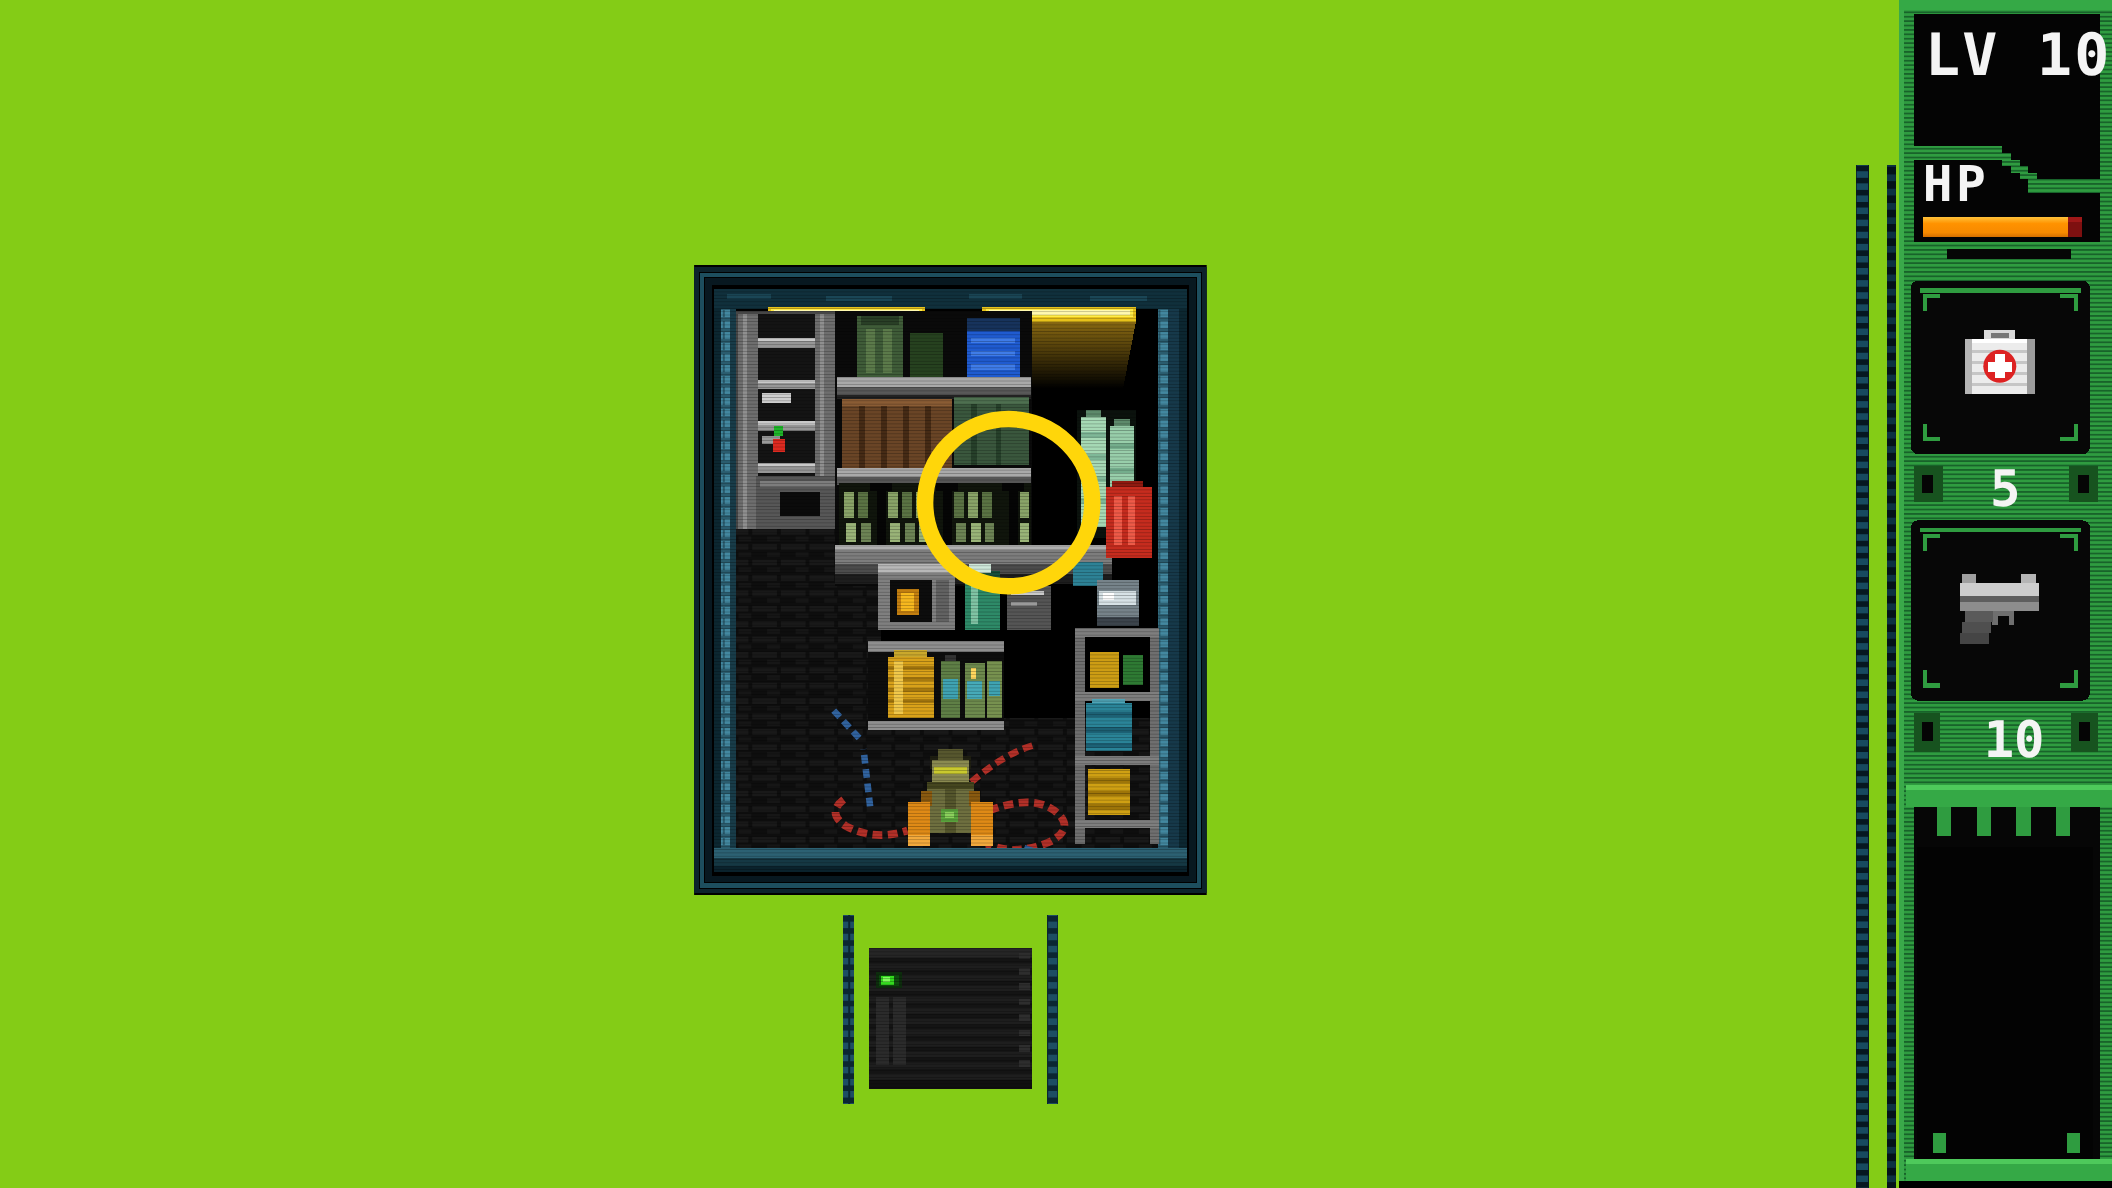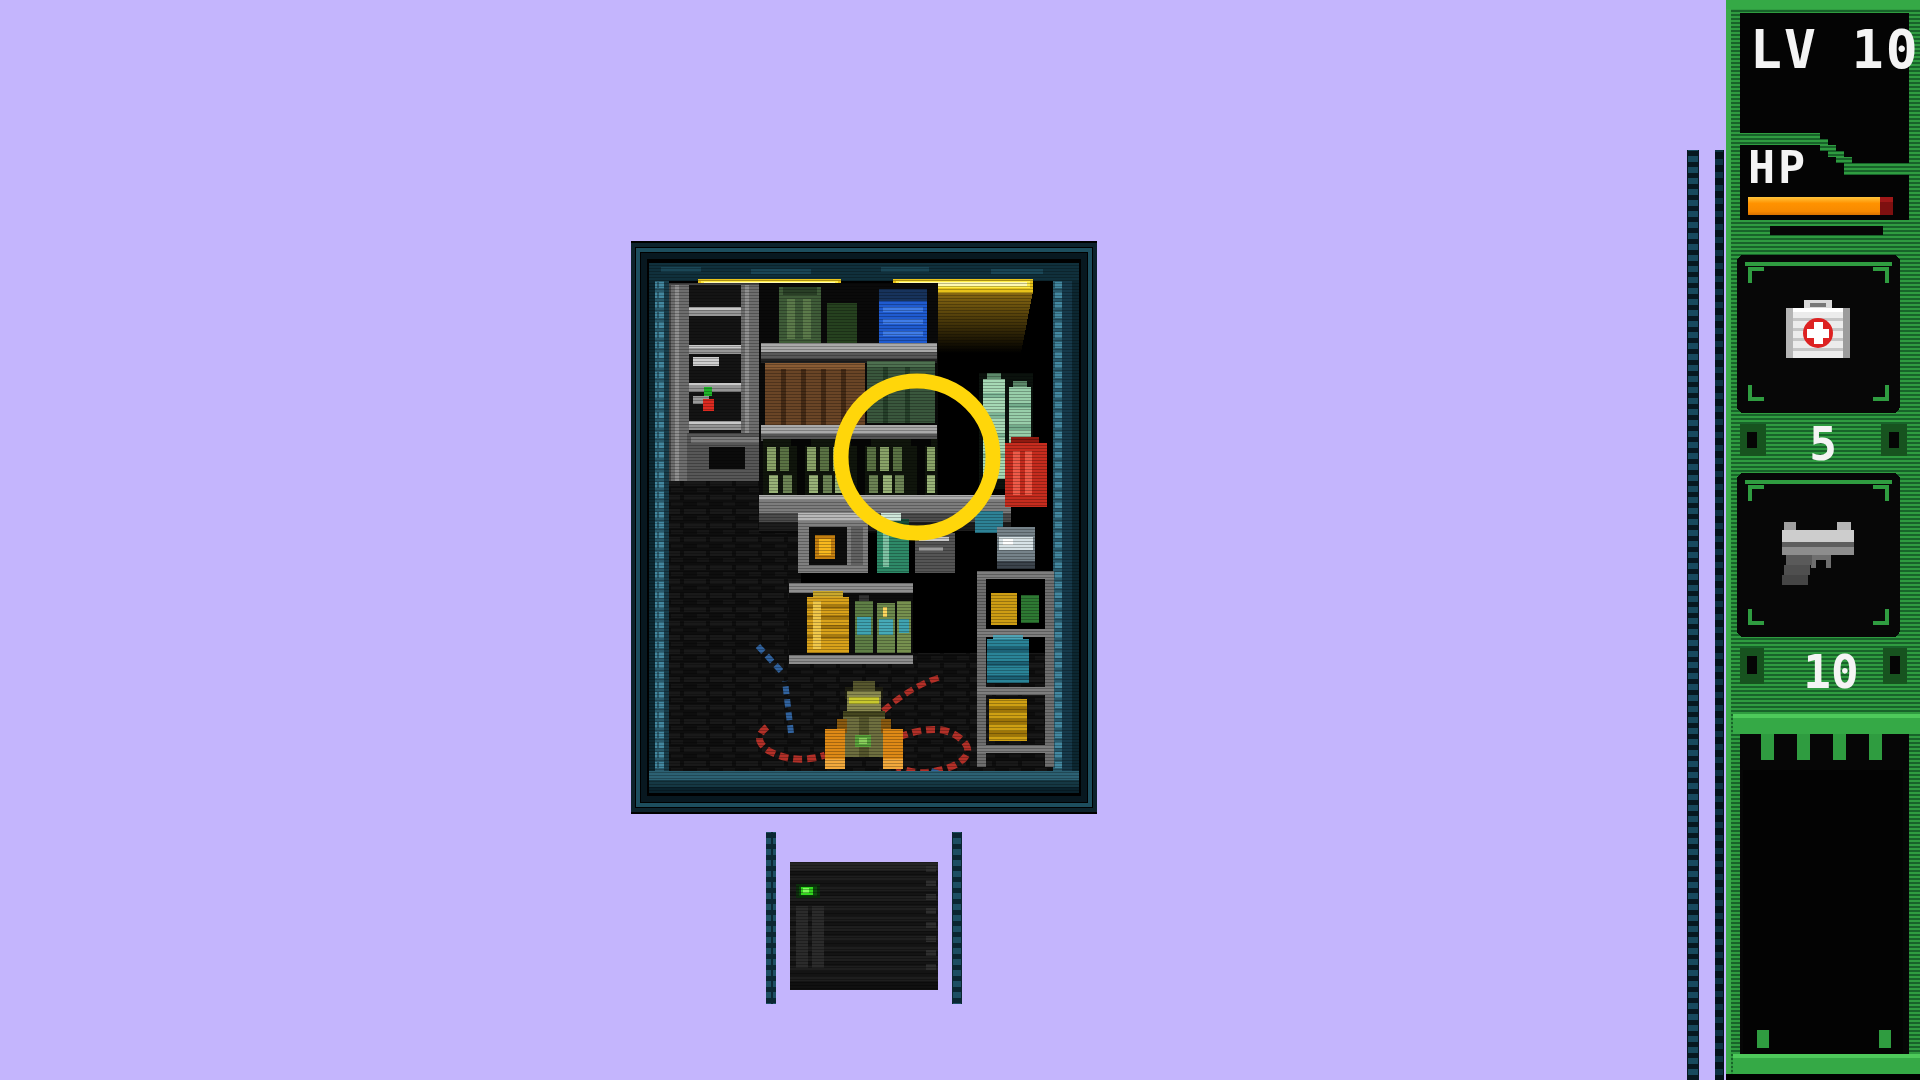--- a/index.html
+++ b/index.html
@@ -1,16 +1,16 @@
 <!DOCTYPE html>
 <html><head>
 <meta charset="utf-8">
 <style>
   html,body{margin:0;padding:0;background:#000;}
-  .stage{position:relative;width:1920px;height:1080px;background:#c4b5fd;overflow:hidden;}
+  .stage{position:relative;width:1920px;height:1080px;background:#84cc16;overflow:hidden;}
   svg{display:block;}
   .px{shape-rendering:crispEdges;}
   .hud-text{font-family:"DejaVu Sans Mono",monospace;font-weight:bold;fill:#f4f4f4;}
   .lv{font-size:53px;letter-spacing:2px;}
   .hp{font-size:45px;letter-spacing:3px;}
   .count{font-size:46px;}
   .room-svg{position:absolute;left:631px;top:241px;}
   .server-svg{position:absolute;left:762px;top:826px;}
   .hud-svg{position:absolute;left:1687px;top:0;}
 </style>

